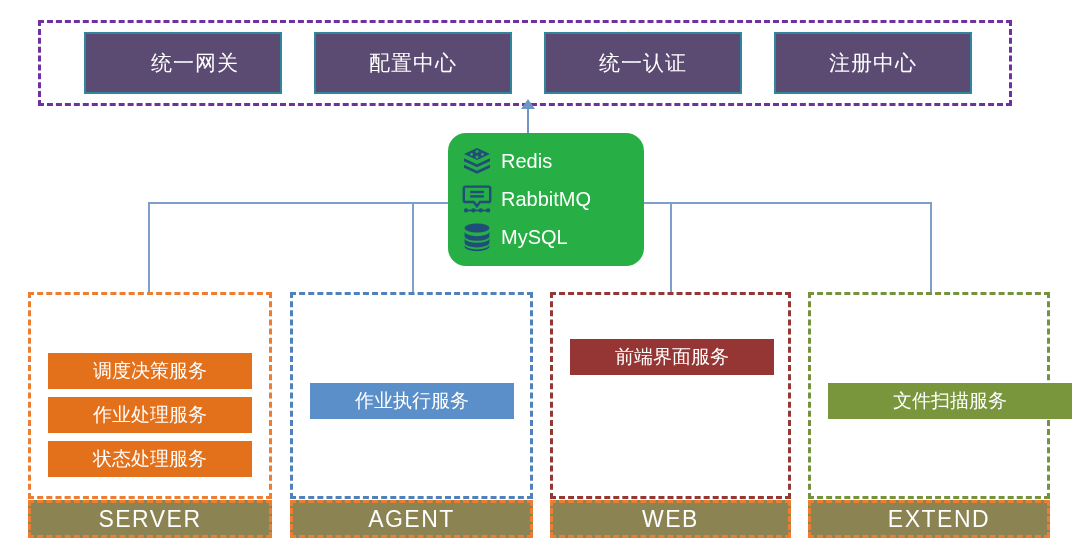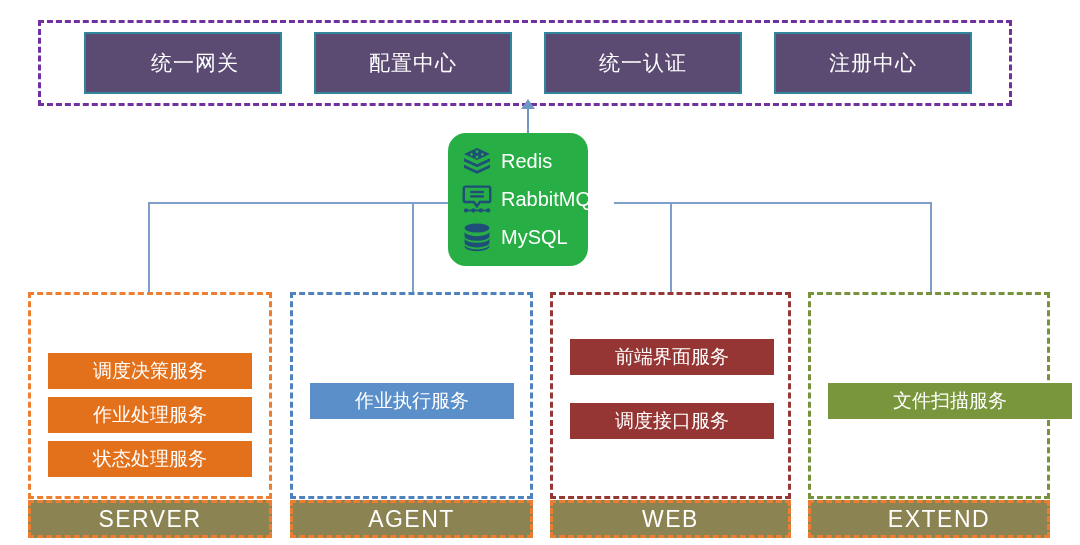--- a/index.html
+++ b/index.html
@@ -35,21 +35,21 @@
     letter-spacing: 1px;
     display: flex;
     align-items: center;
     justify-content: center;
     top: 32px;
     height: 62px;
   }
 
   
   #middleware-box {
-    left: 448px; top: 133px; width: 140px; height: 133px;
+    left: 448px; top: 133px; width: 196px; height: 133px;
     background: #27ae45;
     border-radius: 18px;
     padding: 9px 0 0 11px;
   }
   .mw-row {
     display: flex;
     align-items: center;
     height: 38px;
   }
   .mw-icon {
@@ -213,23 +213,20 @@
     </div>
   </div>
   <div class="abs footer-bar" style="left:290px; width:243px;">
     <span>AGENT</span>
   </div>
 
   <div class="abs module-group" style="left:550px; width:241px; border-color:#953735;">
     <div class="svc-box" style="left:17px; top:44px; width:204px; background:#963634;">
       <span>前端界面服务</span>
     </div>
-    <div class="svc-box" style="left:17px; top:108px; width:204px; background:#963634;">
-      <span>调度接口服务</span>
-    </div>
   </div>
   <div class="abs footer-bar" style="left:550px; width:241px;">
     <span>WEB</span>
   </div>
 
   <div class="abs module-group" style="left:808px; width:242px; border-color:#76923c;">
     <div class="svc-box" style="left:17px; top:88px; width:244px; background:#79963c;">
       <span>文件扫描服务</span>
     </div>
   </div>

